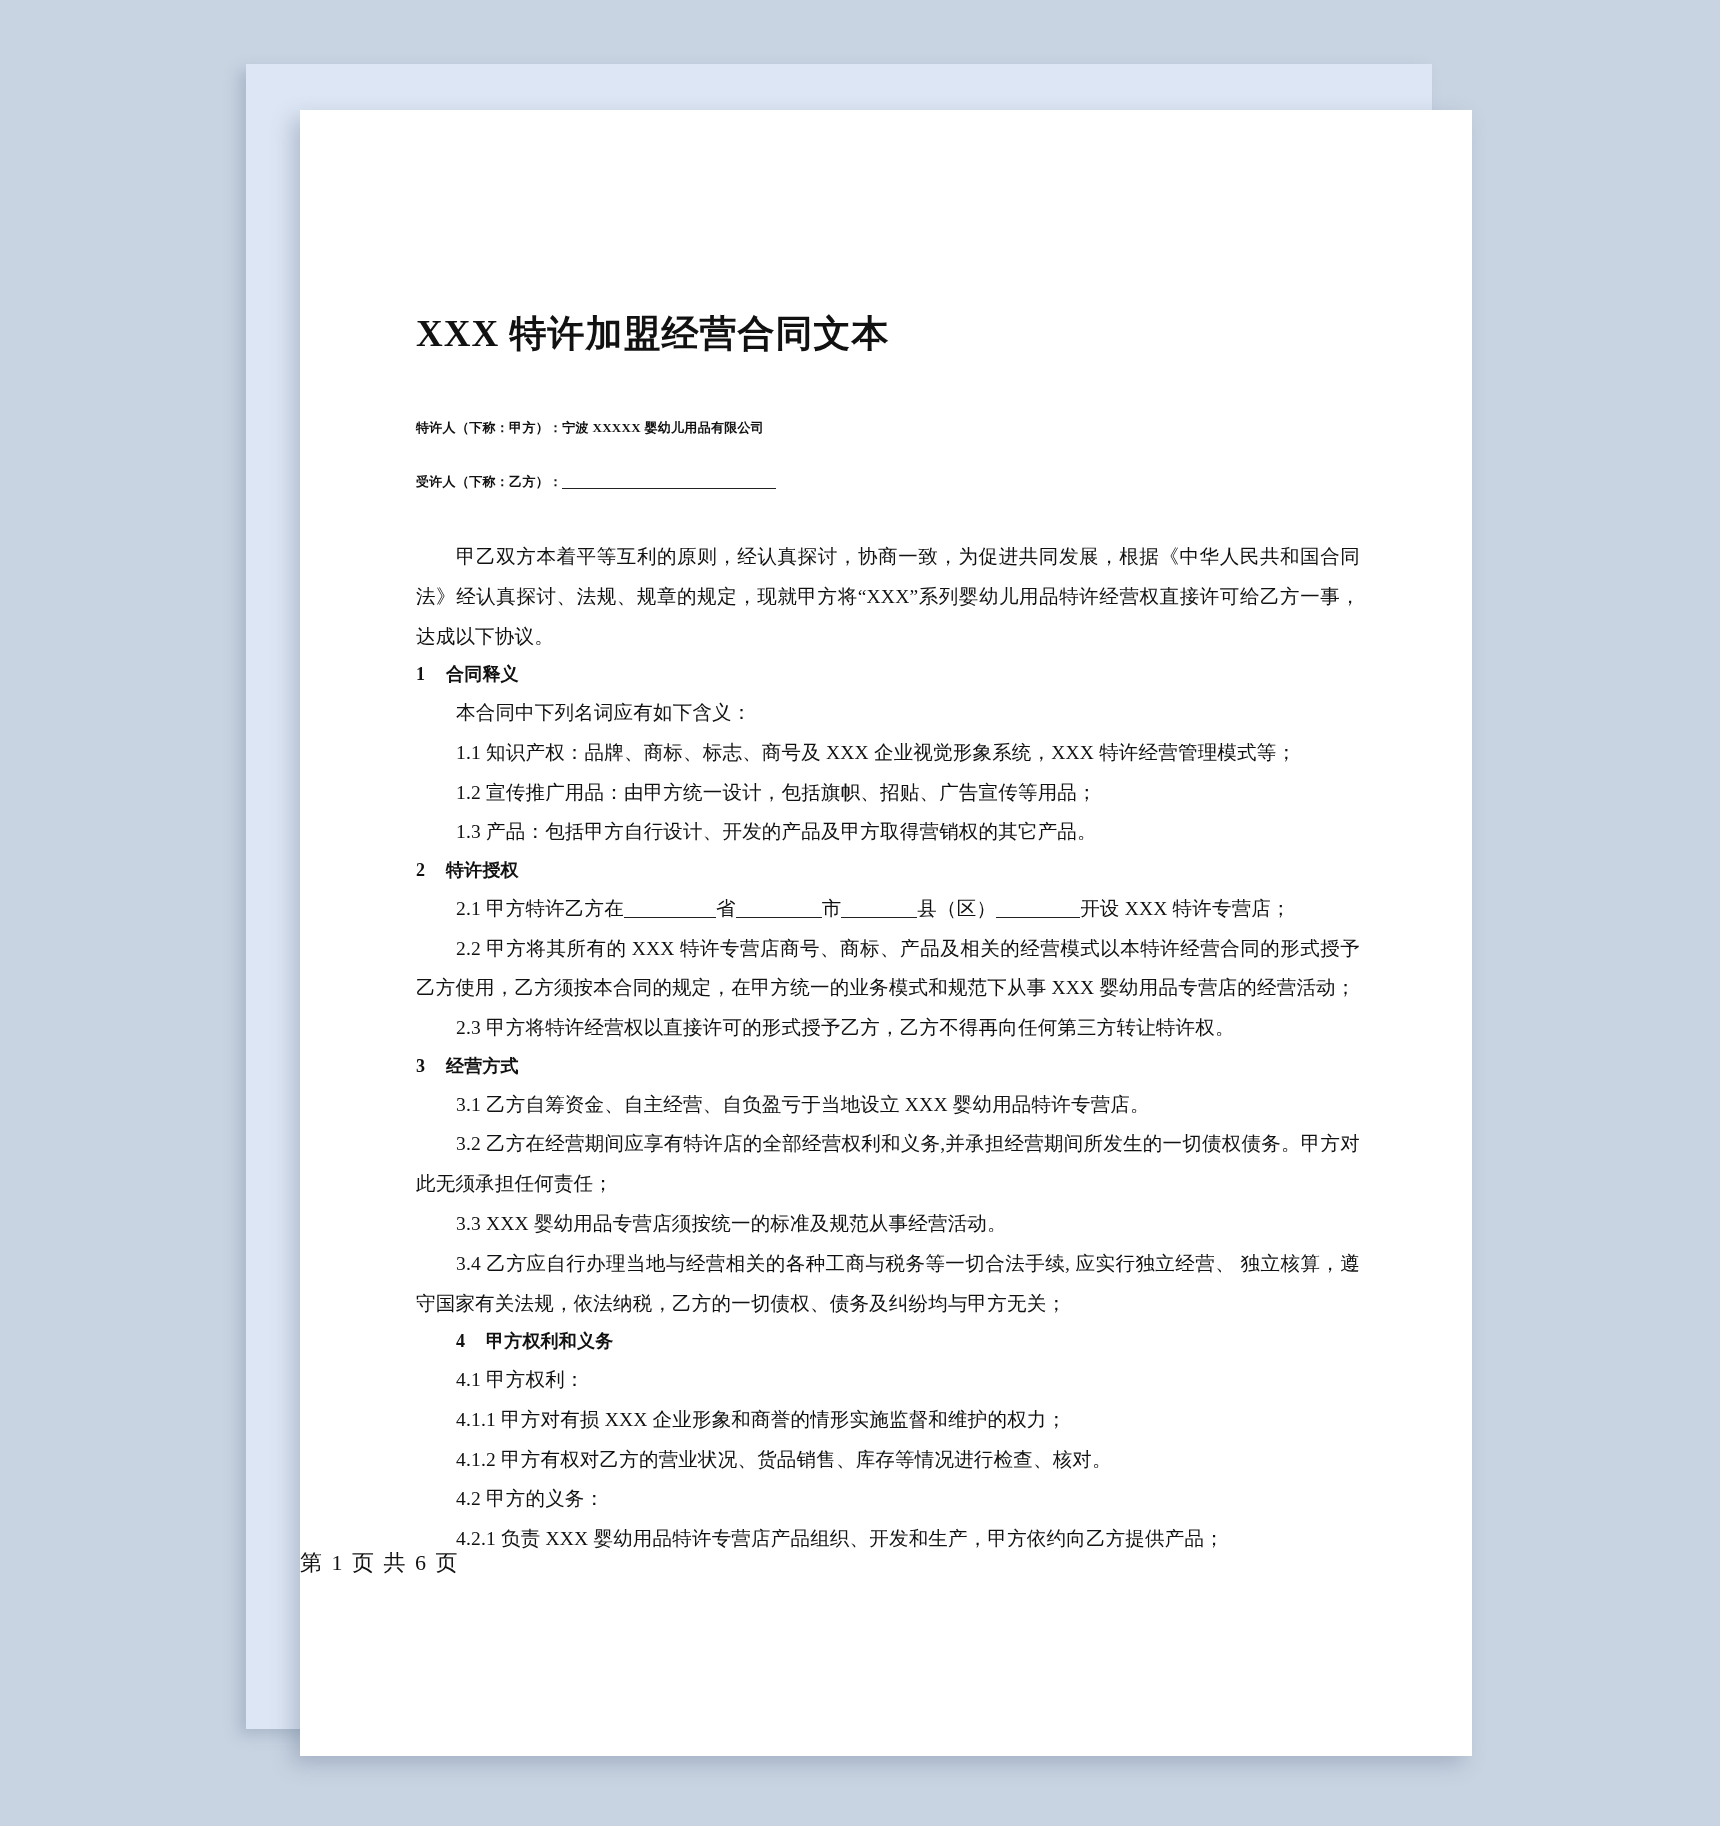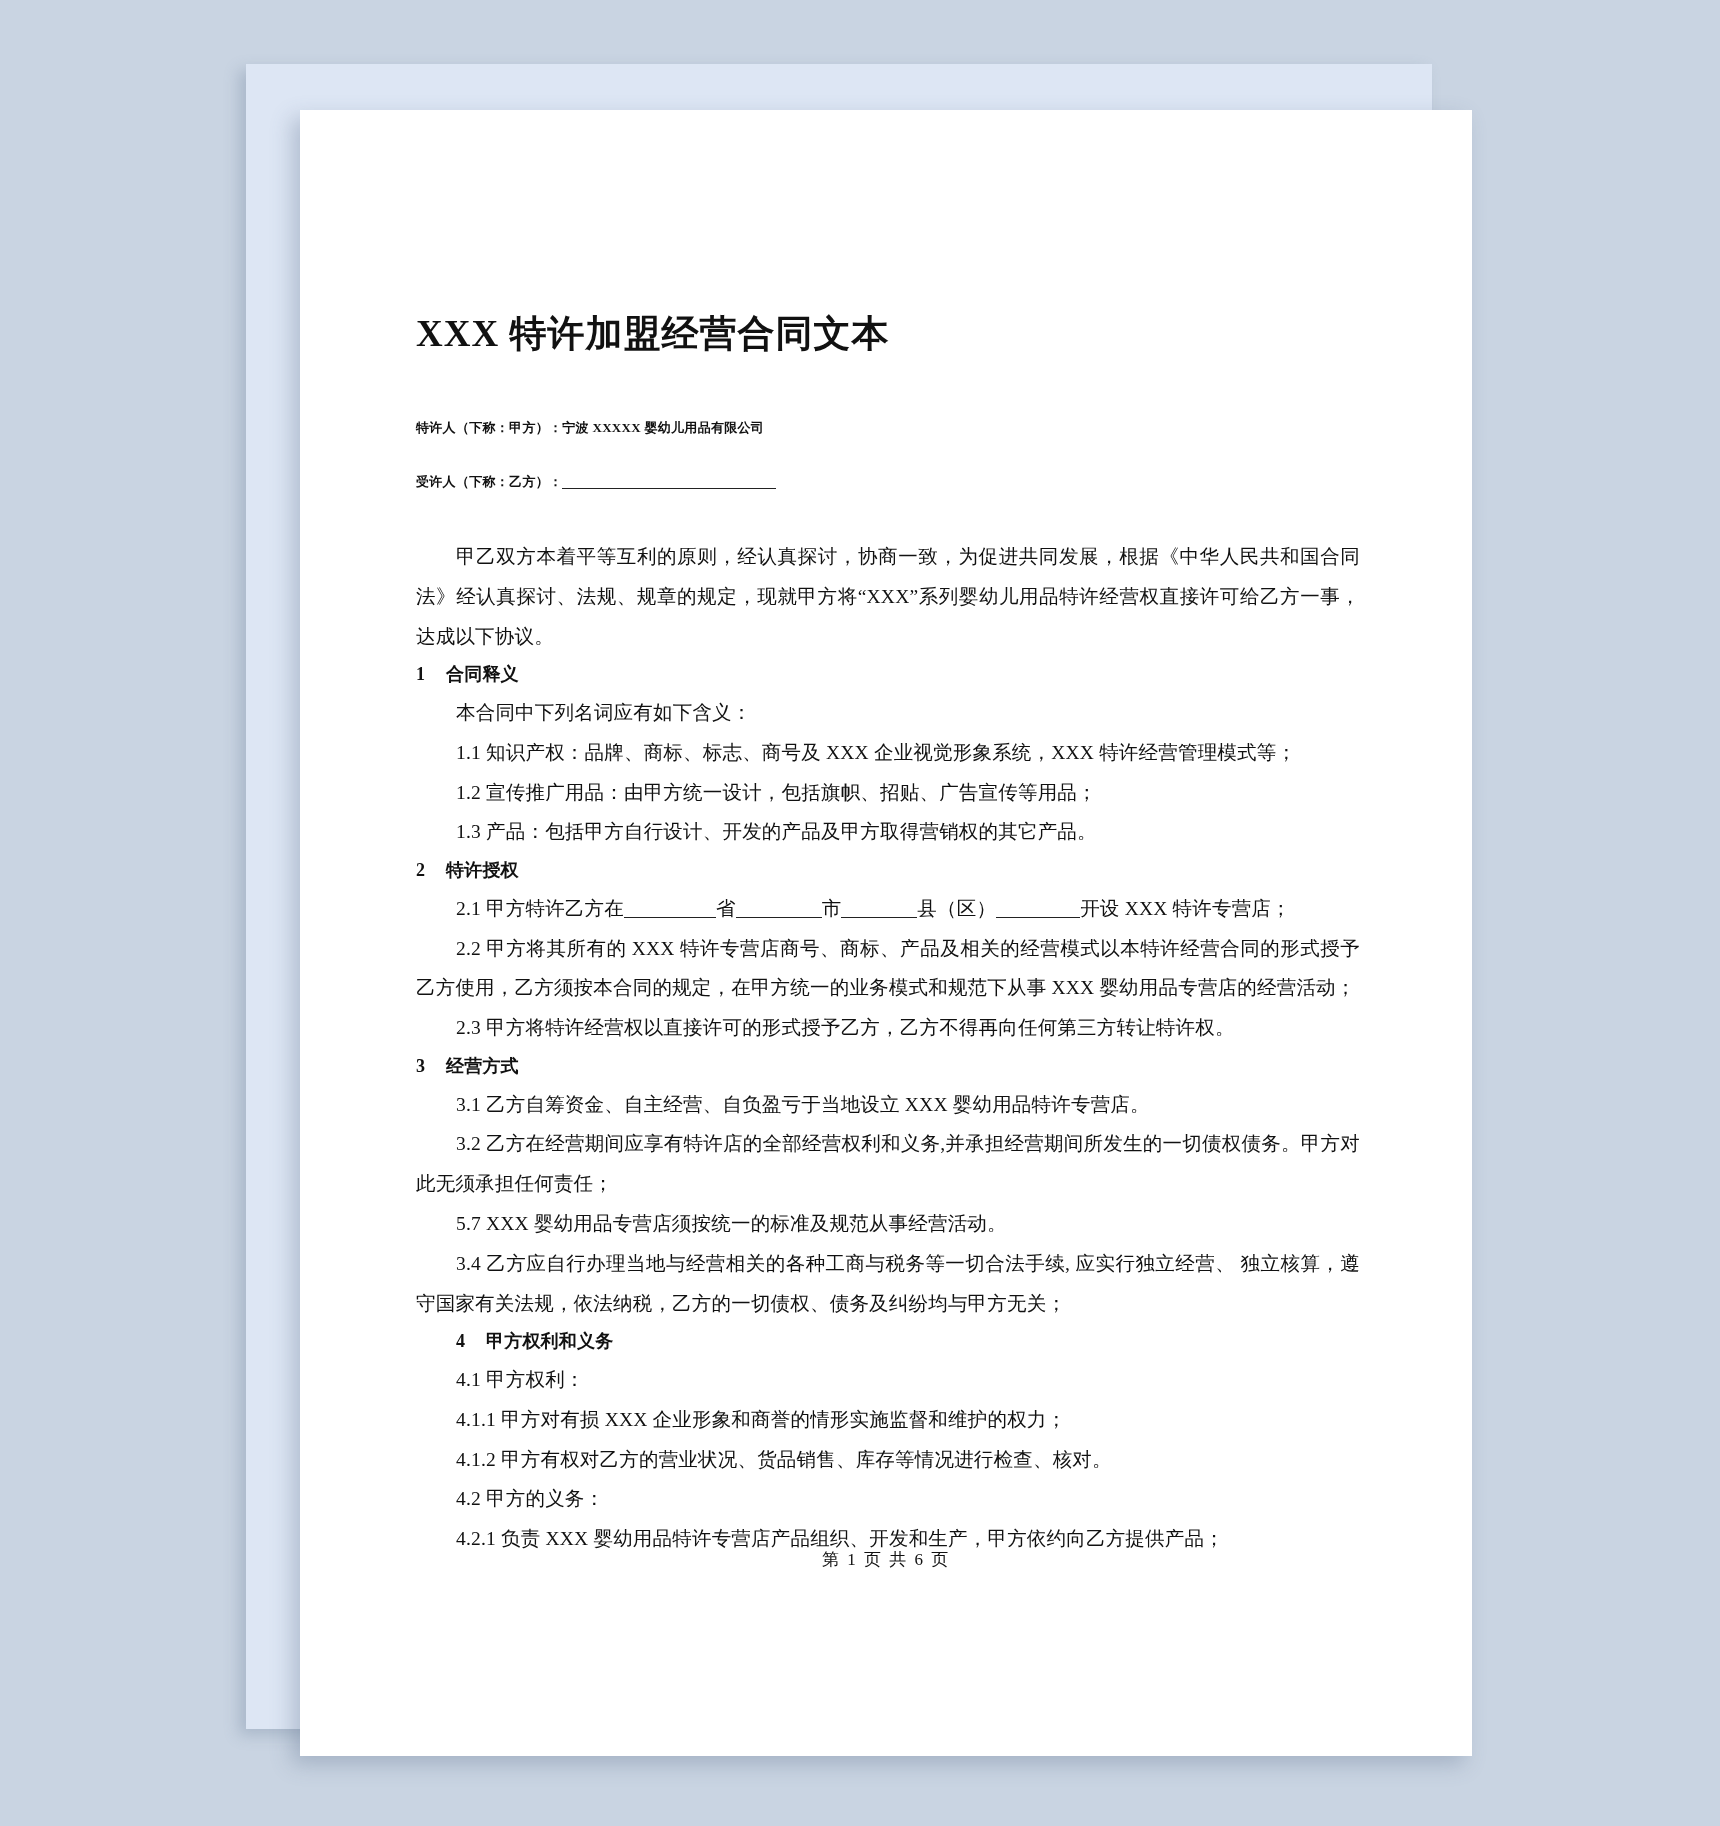--- a/index.html
+++ b/index.html
@@ -121,22 +121,21 @@
   .sec-head.indent-1 { padding-left: 40px; }
 
   p.ind1 { text-indent: 40px; }
   p.pad1 { padding-left: 40px; text-indent: 0; }
 
   .footer {
     position: absolute;
     left: 0;
     top: 1438px;
     width: 1172px;
-    text-align: center;
-    font-size: 17px;
+    font-size: 22px;
     color: #111;
     letter-spacing: 2px;
   }
 </style>
 </head>
 <body>
 
 <div id="page-stack">
 
   <div class="sheet-back"></div>
@@ -170,21 +169,21 @@
         </div>
         <p class="para pad1"><span>2.1 甲方特许乙方在</span><span class="blank-rule rule-prov"></span><span>省</span><span class="blank-rule rule-city"></span><span>市</span><span class="blank-rule rule-county"></span><span>县（区）</span><span class="blank-rule rule-open"></span><span>开设 XXX 特许专营店；</span></p>
         <p class="para ind1">2.2 甲方将其所有的 XXX 特许专营店商号、商标、产品及相关的经营模式以本特许经营合同的形式授予乙方使用，乙方须按本合同的规定，在甲方统一的业务模式和规范下从事 XXX 婴幼用品专营店的经营活动；</p>
         <p class="para pad1">2.3 甲方将特许经营权以直接许可的形式授予乙方，乙方不得再向任何第三方转让特许权。</p>
 
         <div class="sec-head">
           <span class="num">3</span><span>经营方式</span>
         </div>
         <p class="para pad1">3.1 乙方自筹资金、自主经营、自负盈亏于当地设立 XXX 婴幼用品特许专营店。</p>
         <p class="para ind1">3.2 乙方在经营期间应享有特许店的全部经营权利和义务,并承担经营期间所发生的一切债权债务。甲方对此无须承担任何责任；</p>
-        <p class="para pad1">5.7 XXX 婴幼用品专营店须按统一的标准及规范从事经营活动。</p>
+        <p class="para pad1">3.3 XXX 婴幼用品专营店须按统一的标准及规范从事经营活动。</p>
         <p class="para ind1">3.4 乙方应自行办理当地与经营相关的各种工商与税务等一切合法手续, 应实行独立经营、 独立核算，遵守国家有关法规，依法纳税，乙方的一切债权、债务及纠纷均与甲方无关；</p>
 
         <div class="sec-head indent-1">
           <span class="num">4</span><span>甲方权利和义务</span>
         </div>
         <p class="para pad1">4.1 甲方权利：</p>
         <p class="para pad1">4.1.1 甲方对有损 XXX 企业形象和商誉的情形实施监督和维护的权力；</p>
         <p class="para pad1">4.1.2 甲方有权对乙方的营业状况、货品销售、库存等情况进行检查、核对。</p>
         <p class="para pad1">4.2 甲方的义务：</p>
         <p class="para pad1">4.2.1 负责 XXX 婴幼用品特许专营店产品组织、开发和生产，甲方依约向乙方提供产品；</p>

